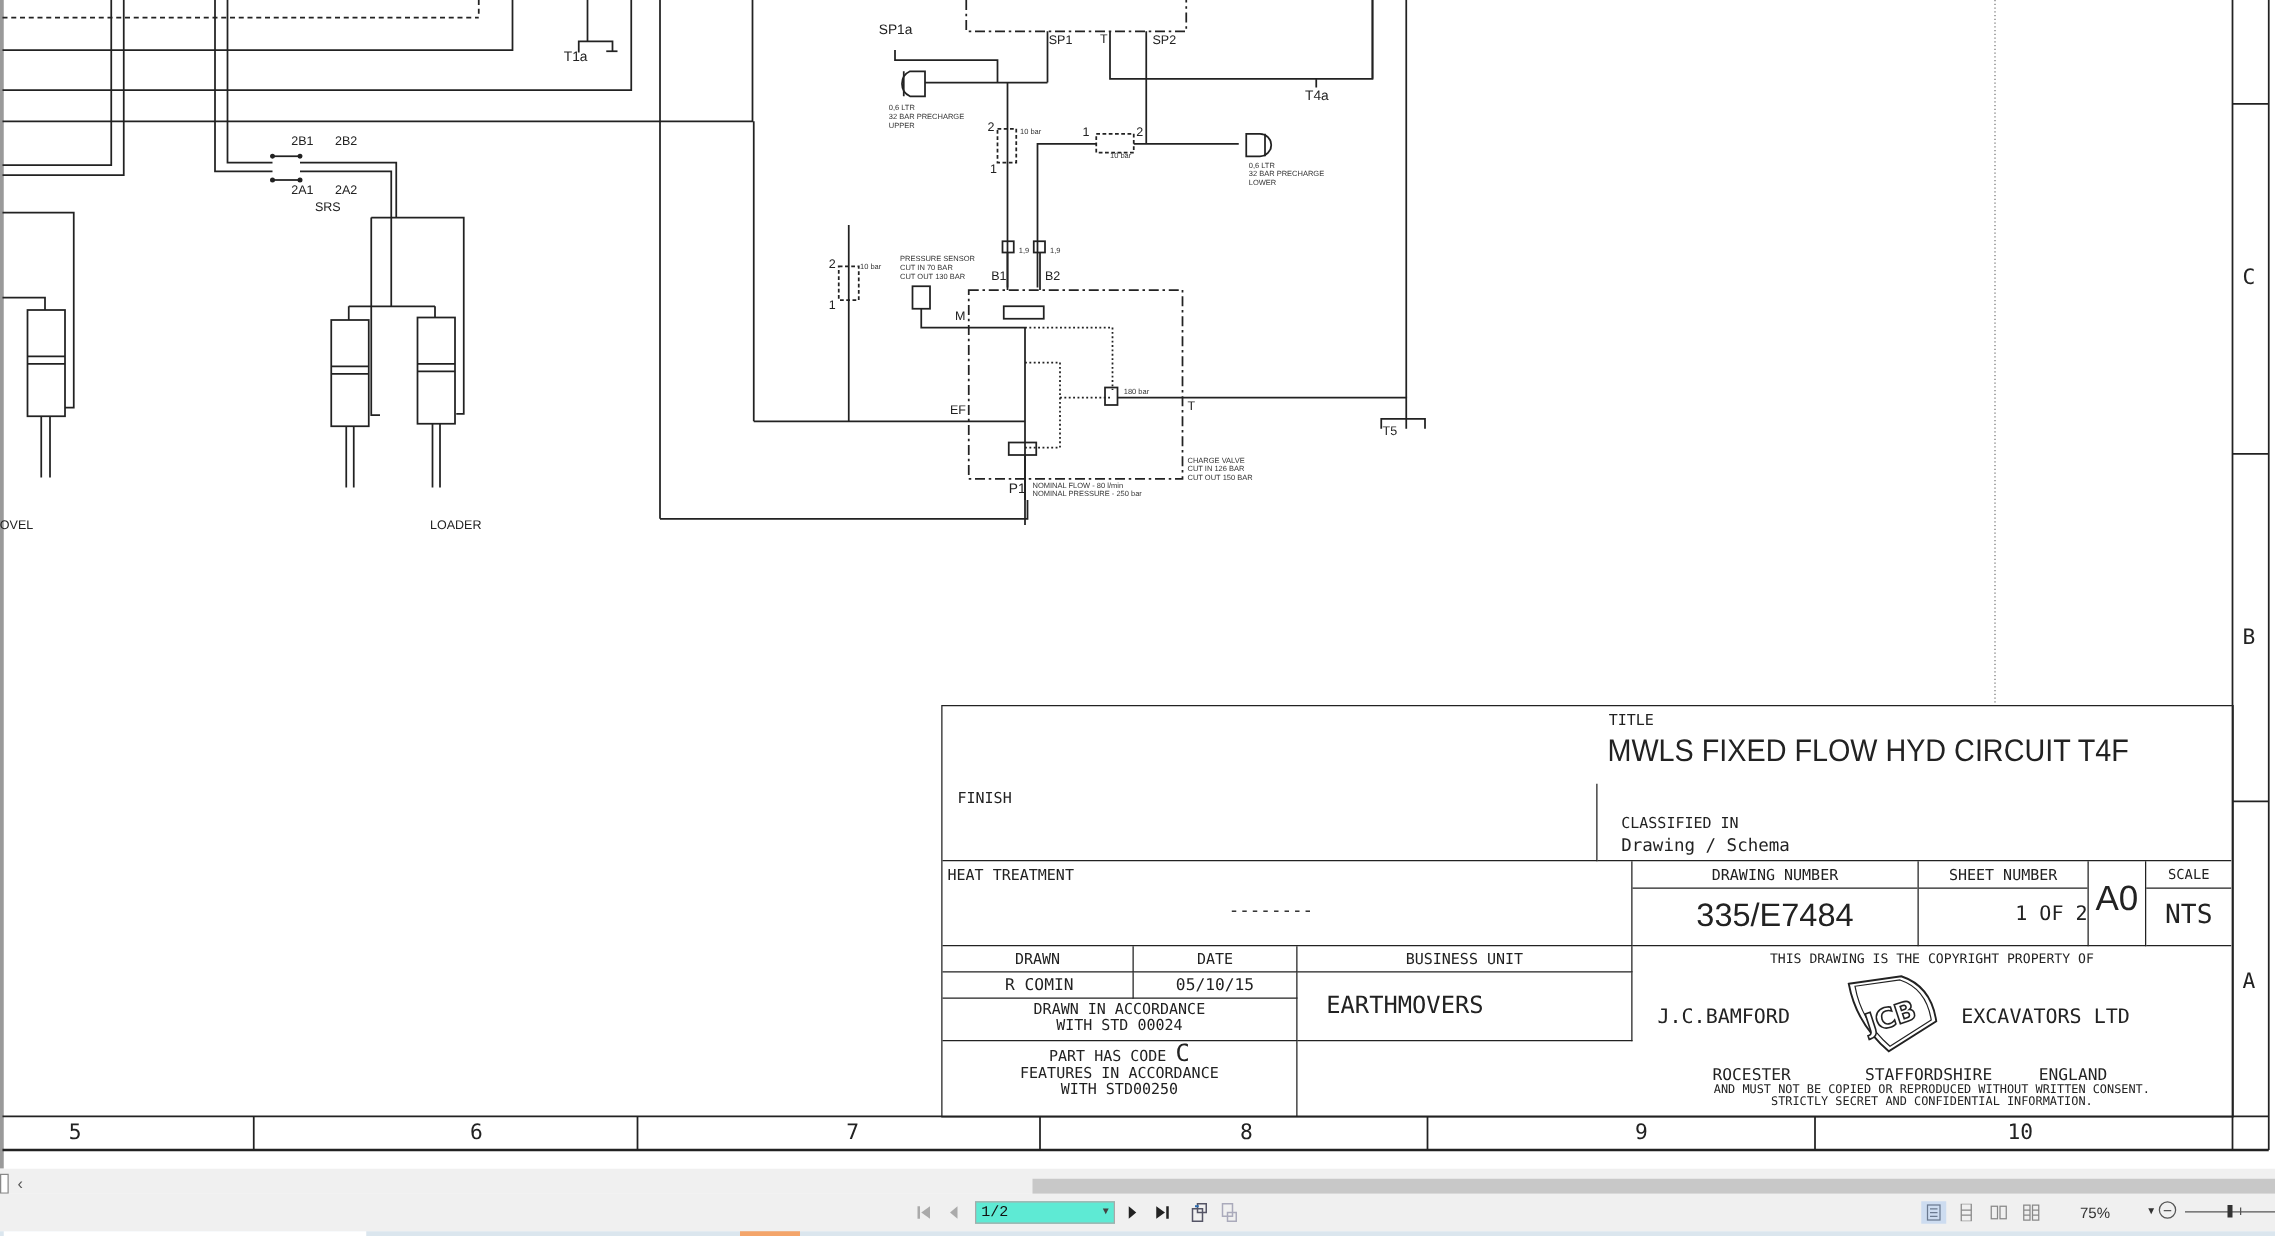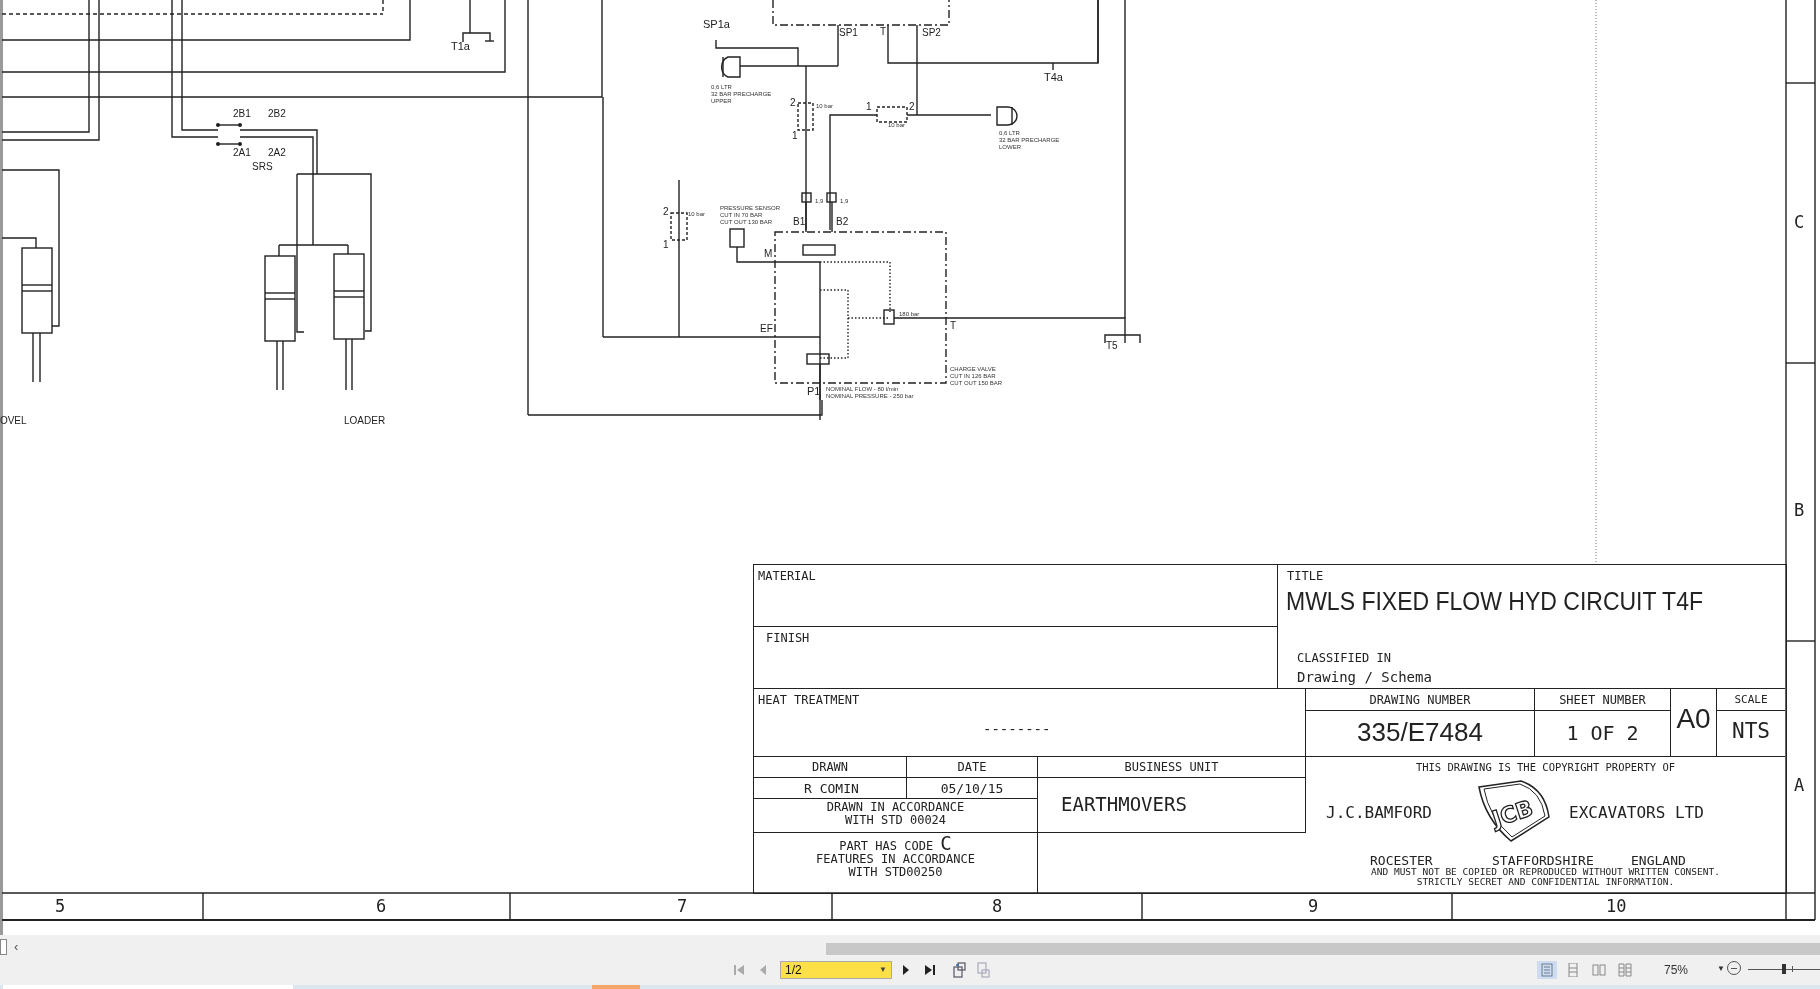--- a/index.html
+++ b/index.html
@@ -18,21 +18,21 @@
   
   .hscroll{position:absolute;left:0;top:935px;width:1820px;height:20px;background:#f0f0f0;}
   .hscroll-thumb{position:absolute;left:826px;top:8px;width:994px;height:12px;background:#c8c8c8;}
   .hscroll-left{position:absolute;left:4px;top:4px;font-size:13px;color:#555;}
   .hscroll-box{position:absolute;left:0;top:4px;width:5px;height:14px;border:1px solid #888;background:#fff;}
   .statusbar{position:absolute;left:0;top:955px;width:1820px;height:30px;background:#f0f0f0;}
   .statusstrip{position:absolute;left:0;top:985px;width:1820px;height:4px;background:#dbe6ee;}
   .strip-white{position:absolute;left:3px;top:985px;width:290px;height:4px;background:#fff;}
   .strip-orange{position:absolute;left:592px;top:985px;width:48px;height:4px;background:#f4a56a;}
   .navbtn{position:absolute;top:962px;height:16px;font-size:13px;color:#999;display:flex;align-items:center;justify-content:center;cursor:pointer;}
-  .pagebox{position:absolute;left:780px;top:961px;width:112px;height:18px;background:#fde047;border:1px solid #a9a9a9;box-sizing:border-box;font-size:12px;padding-left:4px;line-height:16px;font-family:Liberation Sans, sans-serif;}
+  .pagebox{position:absolute;left:780px;top:961px;width:112px;height:18px;background:#5eead4;border:1px solid #a9a9a9;box-sizing:border-box;font-size:12px;padding-left:4px;line-height:16px;font-family:Liberation Mono, monospace;}
   .pagebox .caret{position:absolute;right:4px;top:0;font-size:8px;color:#444;}
   .viewbtn{position:absolute;top:961px;width:20px;height:18px;display:flex;align-items:center;justify-content:center;}
   .viewbtn.active{background:#cddcf0;}
   .zoomtxt{position:absolute;left:1664px;top:963px;font-size:12px;color:#333;}
   .zoomcaret{position:absolute;left:1717px;top:964px;font-size:8px;color:#333;}
   .zoomminus{position:absolute;left:1727px;top:961px;width:14px;height:14px;border:1px solid #555;border-radius:50%;box-sizing:border-box;}
   .zoomminus:after{content:"";position:absolute;left:3px;top:6px;width:6px;height:1px;background:#555;}
   .slider{position:absolute;left:1748px;top:969px;width:72px;height:1px;background:#555;}
   .slider-thumb{position:absolute;left:1782px;top:964px;width:4px;height:10px;background:#333;}
   .slider-tick{position:absolute;left:1792px;top:966px;width:1px;height:6px;background:#555;}
@@ -229,23 +229,20 @@
 
   <span class="zone-col" style="left:55px;top:896px;">5</span>
   <span class="zone-col" style="left:376px;top:896px;">6</span>
   <span class="zone-col" style="left:677px;top:896px;">7</span>
   <span class="zone-col" style="left:992px;top:896px;">8</span>
   <span class="zone-col" style="left:1308px;top:896px;">9</span>
   <span class="zone-col" style="left:1606px;top:896px;">10</span>
 
   <div class="tb" style="left:753px;top:564px;width:1034px;height:330px;">
 
-    <div class="cell" style="left:0;top:0;width:524px;height:62px;">
-      <span class="ctext" style="left:4px;top:4px;font-size:12px;">MATERIAL</span>
-    </div>
 
     <div class="cell" style="left:0;top:62px;width:524px;height:62px;">
       <span class="ctext" style="left:12px;top:4px;font-size:12px;">FINISH</span>
     </div>
 
     <div style="position:absolute;left:524px;top:0;width:507px;height:124px;border-bottom:1.5px solid #222;box-sizing:border-box;">
       <span class="ctext" style="left:9px;top:4px;font-size:12px;">TITLE</span>
       <span class="ctext" style="left:8px;top:22px;font-size:25px;letter-spacing:0;transform:scaleX(0.92);transform-origin:left;font-family:'Liberation Sans',sans-serif;">MWLS FIXED FLOW HYD CIRCUIT T4F</span>
       <span class="ctext" style="left:19px;top:86px;font-size:12px;">CLASSIFIED IN</span>
       <span class="ctext" style="left:19px;top:104px;font-size:14px;">Drawing / Schema</span>
@@ -258,21 +255,21 @@
 
     <div class="cell" style="left:552px;top:124px;width:229px;height:68px;">
       <div style="position:absolute;left:0;top:0;width:100%;height:22px;border-bottom:1.5px solid #222;box-sizing:border-box;"></div>
       <span class="ctext center" style="top:4px;font-size:12px;">DRAWING NUMBER</span>
       <span class="ctext center" style="top:28px;font-size:26px;font-family:'Liberation Sans',sans-serif;font-weight:300;">335/E7484</span>
     </div>
 
     <div class="cell" style="left:781px;top:124px;width:136px;height:68px;">
       <div style="position:absolute;left:0;top:0;width:100%;height:22px;border-bottom:1.5px solid #222;box-sizing:border-box;"></div>
       <span class="ctext center" style="top:4px;font-size:12px;">SHEET NUMBER</span>
-      <span class="ctext center" style="top:32px;font-size:20px;">1 OF 2</span>
+      <span class="ctext center" style="top:32px;font-size:16px;text-align:right;">1 OF 2</span>
     </div>
 
     <div class="cell" style="left:917px;top:124px;width:46px;height:68px;">
       <span class="ctext center" style="top:14px;font-size:28px;font-family:'Liberation Sans',sans-serif;font-weight:300;">A0</span>
     </div>
 
     <div style="position:absolute;left:963px;top:124px;width:68px;height:68px;border-bottom:1.5px solid #222;box-sizing:border-box;">
       <div style="position:absolute;left:0;top:0;width:100%;height:22px;border-bottom:1.5px solid #222;box-sizing:border-box;"></div>
       <span class="ctext center" style="top:4px;font-size:11px;">SCALE</span>
       <span class="ctext center" style="top:30px;font-size:21px;">NTS</span>

